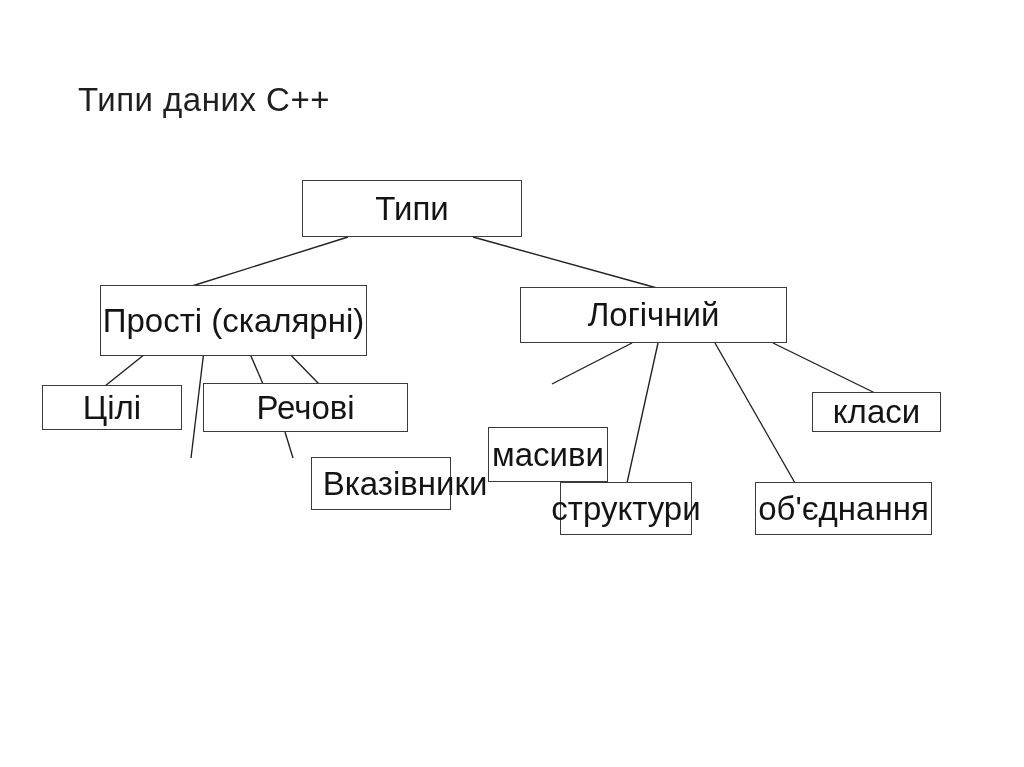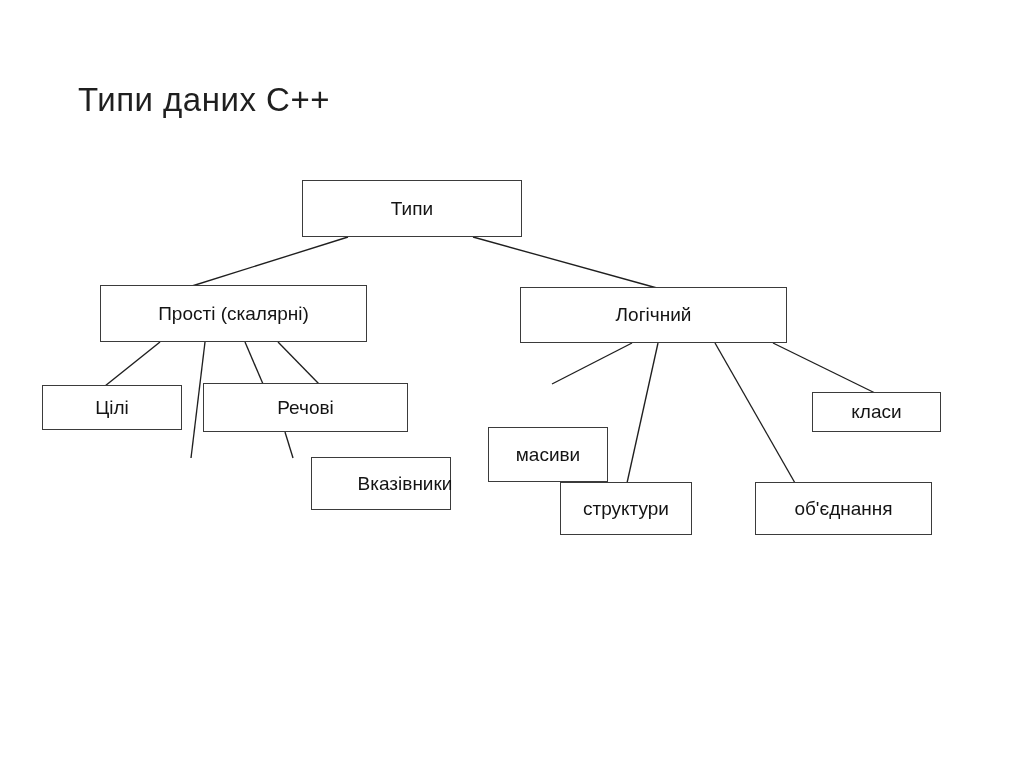--- a/index.html
+++ b/index.html
@@ -38,27 +38,27 @@
     stroke-width: 1.35;
   }
   .node {
     position: absolute;
     box-sizing: border-box;
     background: #ffffff;
     border: 1.4px solid #3b3b3b;
     display: flex;
     align-items: center;
     justify-content: center;
-    font-size: 19px;
+    font-size: 33px;
     color: #141414;
     white-space: nowrap;
   }
   
   .n-tipy        { left: 302px; top: 180px; width: 220px; height: 57px; }
-  .n-prosti      { left: 100px; top: 285px; width: 267px; height: 57px; }
+  .n-prosti      { left: 100px; top: 285px; width: 267px; height: 71px; }
   .n-skladovi    { left: 520px; top: 287px; width: 267px; height: 56px; }
   .n-tsili       { left:  42px; top: 385px; width: 140px; height: 45px; }
   .n-rechovi     { left: 203px; top: 383px; width: 205px; height: 49px; }
   .n-logichnyj   { left:  42px; top: 457px; width: 227px; height: 55px; }
   .n-vkazivnyky  { left: 311px; top: 457px; width: 140px; height: 53px; padding-left: 48px; }
   .n-masyvy      { left: 488px; top: 383px; width: 120px; height: 55px; margin-top: 44px; }
   .n-struktury   { left: 560px; top: 482px; width: 132px; height: 53px; }
   .n-obiednannia { left: 755px; top: 482px; width: 177px; height: 53px; }
   .n-klasy       { left: 812px; top: 392px; width: 129px; height: 40px; }
 </style>

